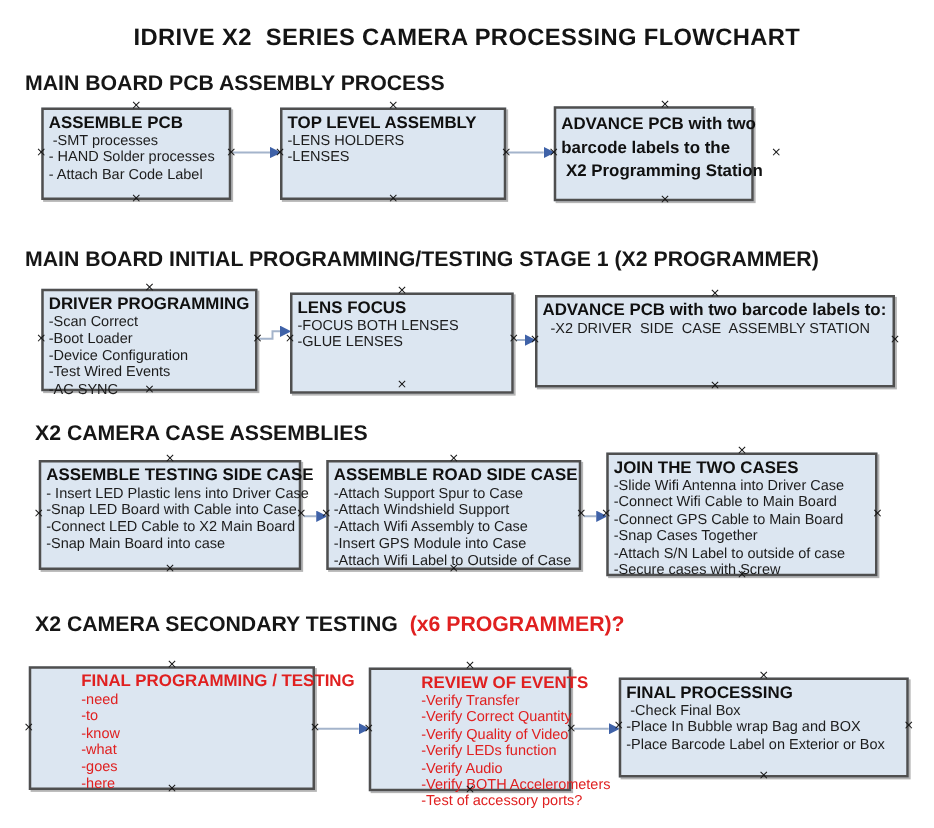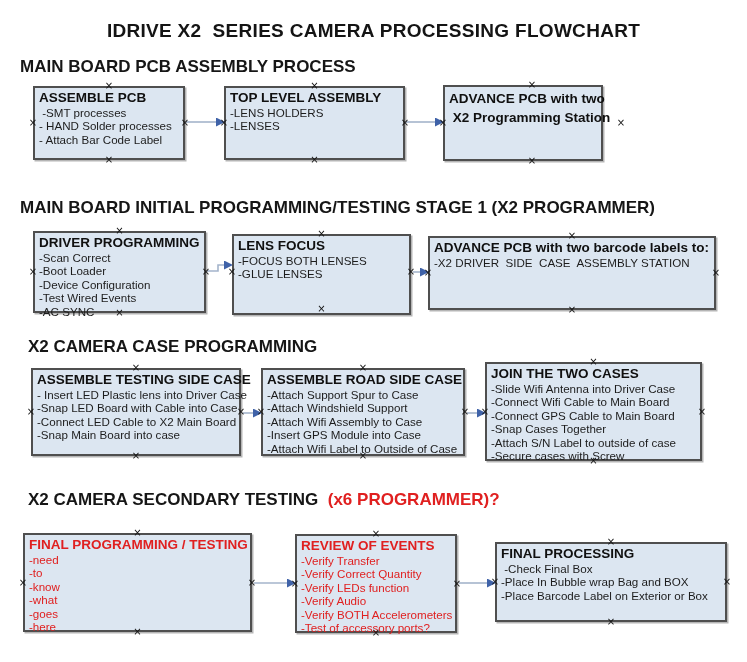--- a/index.html
+++ b/index.html
@@ -14,21 +14,21 @@
   .fbox{
     position:absolute;box-sizing:border-box;
     background:var(--box-fill,#dce6f1);
     border:2px solid var(--box-border,#4f4f4f);
     box-shadow:1.5px 1.5px 0 rgba(120,120,120,.55);
     padding:2px 18px 0 4px;overflow:visible;
   }
   .fbox .btitle{font-size:13.5px;font-weight:bold;line-height:16px;color:#101010;white-space:pre;}
   .fbox.multi .btitle{line-height:19px;}
   .fbox .bitem{font-size:11.6px;line-height:13.4px;color:#1c1c1c;white-space:pre;}
-  .fbox.red .btitle,.fbox.red .bitem{color:var(--red,#e02020);}
+  .fbox.red .btitle,.fbox.red .bitem{color:var(--red,#e02020);margin-left:36px;}
   .xmark{
     position:absolute;font-family:"DejaVu Sans",sans-serif;font-size:10px;line-height:1;
     color:#141414;transform:translate(-50%,-55%);pointer-events:none;
   }
   svg.arrows{position:absolute;left:0;top:0;pointer-events:none;}
 </style>
 </head>
 <body>
 
 <div class="canvas">
@@ -64,20 +64,21 @@
         <div class="btitle">TOP LEVEL ASSEMBLY</div>
         <div class="bitem">-LENS HOLDERS</div>
         <div class="bitem">-LENSES</div>
       </div>
       <span class="xmark" style="left: 314.5px; top: 86px;">×</span>
       <span class="xmark" style="left: 314.5px; top: 160px;">×</span>
       <span class="xmark" style="left: 224px; top: 123px;">×</span>
       <span class="xmark" style="left: 405px; top: 123px;">×</span>
       <div class="fbox multi" style="left: 443px; top: 85px; width: 160px; height: 76px;">
         <div class="btitle">ADVANCE PCB with two</div>
+        <div class="btitle">barcode labels to the</div>
         <div class="btitle"> X2 Programming Station</div>
       </div>
       <span class="xmark" style="left: 532px; top: 85px;">×</span>
       <span class="xmark" style="left: 532px; top: 161px;">×</span>
       <span class="xmark" style="left: 443px; top: 123px;">×</span>
       <span class="xmark" style="left: 621px; top: 123px;">×</span>
       <div class="sec-header" style="left: 20px; top: 198px;"><span class="main">MAIN BOARD INITIAL PROGRAMMING/TESTING STAGE 1 (X2 PROGRAMMER)</span></div>
       <div class="fbox" style="left: 33px; top: 231px; width: 173px; height: 82px;">
         <div class="btitle">DRIVER PROGRAMMING</div>
         <div class="bitem">-Scan Correct</div>
@@ -92,29 +93,29 @@
       <span class="xmark" style="left: 206px; top: 272px;">×</span>
       <div class="fbox" style="left: 232px; top: 234px; width: 179px; height: 81px;">
         <div class="btitle">LENS FOCUS</div>
         <div class="bitem">-FOCUS BOTH LENSES</div>
         <div class="bitem">-GLUE LENSES</div>
       </div>
       <span class="xmark" style="left: 321.5px; top: 234px;">×</span>
       <span class="xmark" style="left: 321.5px; top: 309px;">×</span>
       <span class="xmark" style="left: 232px; top: 271.5px;">×</span>
       <span class="xmark" style="left: 411px; top: 271.5px;">×</span>
-      <div class="fbox" style="left: 428px; top: 236px; width: 288px; height: 74px;">
+      <div class="fbox" style="left: 428px; top: 236px; width: 288px; height: 74px; text-align: right;">
         <div class="btitle">ADVANCE PCB with two barcode labels to:</div>
         <div class="bitem">-X2 DRIVER  SIDE  CASE  ASSEMBLY STATION</div>
       </div>
       <span class="xmark" style="left: 572px; top: 236px;">×</span>
       <span class="xmark" style="left: 572px; top: 310px;">×</span>
       <span class="xmark" style="left: 428px; top: 273px;">×</span>
       <span class="xmark" style="left: 716px; top: 273px;">×</span>
-      <div class="sec-header" style="left: 28px; top: 337px;"><span class="main">X2 CAMERA CASE PROGRAMMING</span></div>
+      <div class="sec-header" style="left: 28px; top: 337px;"><span class="main">X2 CAMERA CASE ASSEMBLIES</span></div>
       <div class="fbox" style="left: 31px; top: 368px; width: 210px; height: 88px;">
         <div class="btitle">ASSEMBLE TESTING SIDE CASE</div>
         <div class="bitem">- Insert LED Plastic lens into Driver Case</div>
         <div class="bitem">-Snap LED Board with Cable into Case</div>
         <div class="bitem">-Connect LED Cable to X2 Main Board</div>
         <div class="bitem">-Snap Main Board into case</div>
       </div>
       <span class="xmark" style="left: 136px; top: 368px;">×</span>
       <span class="xmark" style="left: 136px; top: 456px;">×</span>
       <span class="xmark" style="left: 31px; top: 412px;">×</span>
@@ -155,20 +156,21 @@
         <div class="bitem">-here</div>
       </div>
       <span class="xmark" style="left: 137.5px; top: 533px;">×</span>
       <span class="xmark" style="left: 137.5px; top: 632px;">×</span>
       <span class="xmark" style="left: 23px; top: 582.5px;">×</span>
       <span class="xmark" style="left: 252px; top: 582.5px;">×</span>
       <div class="fbox red" style="left: 295px; top: 534px; width: 162px; height: 99px;">
         <div class="btitle">REVIEW OF EVENTS</div>
         <div class="bitem">-Verify Transfer</div>
         <div class="bitem">-Verify Correct Quantity</div>
+        <div class="bitem">-Verify Quality of Video</div>
         <div class="bitem">-Verify LEDs function</div>
         <div class="bitem">-Verify Audio</div>
         <div class="bitem">-Verify BOTH Accelerometers</div>
         <div class="bitem">-Test of accessory ports?</div>
       </div>
       <span class="xmark" style="left: 376px; top: 534px;">×</span>
       <span class="xmark" style="left: 376px; top: 633px;">×</span>
       <span class="xmark" style="left: 295px; top: 583.5px;">×</span>
       <span class="xmark" style="left: 457px; top: 583.5px;">×</span>
       <div class="fbox" style="left: 495px; top: 542px; width: 232px; height: 80px;">

